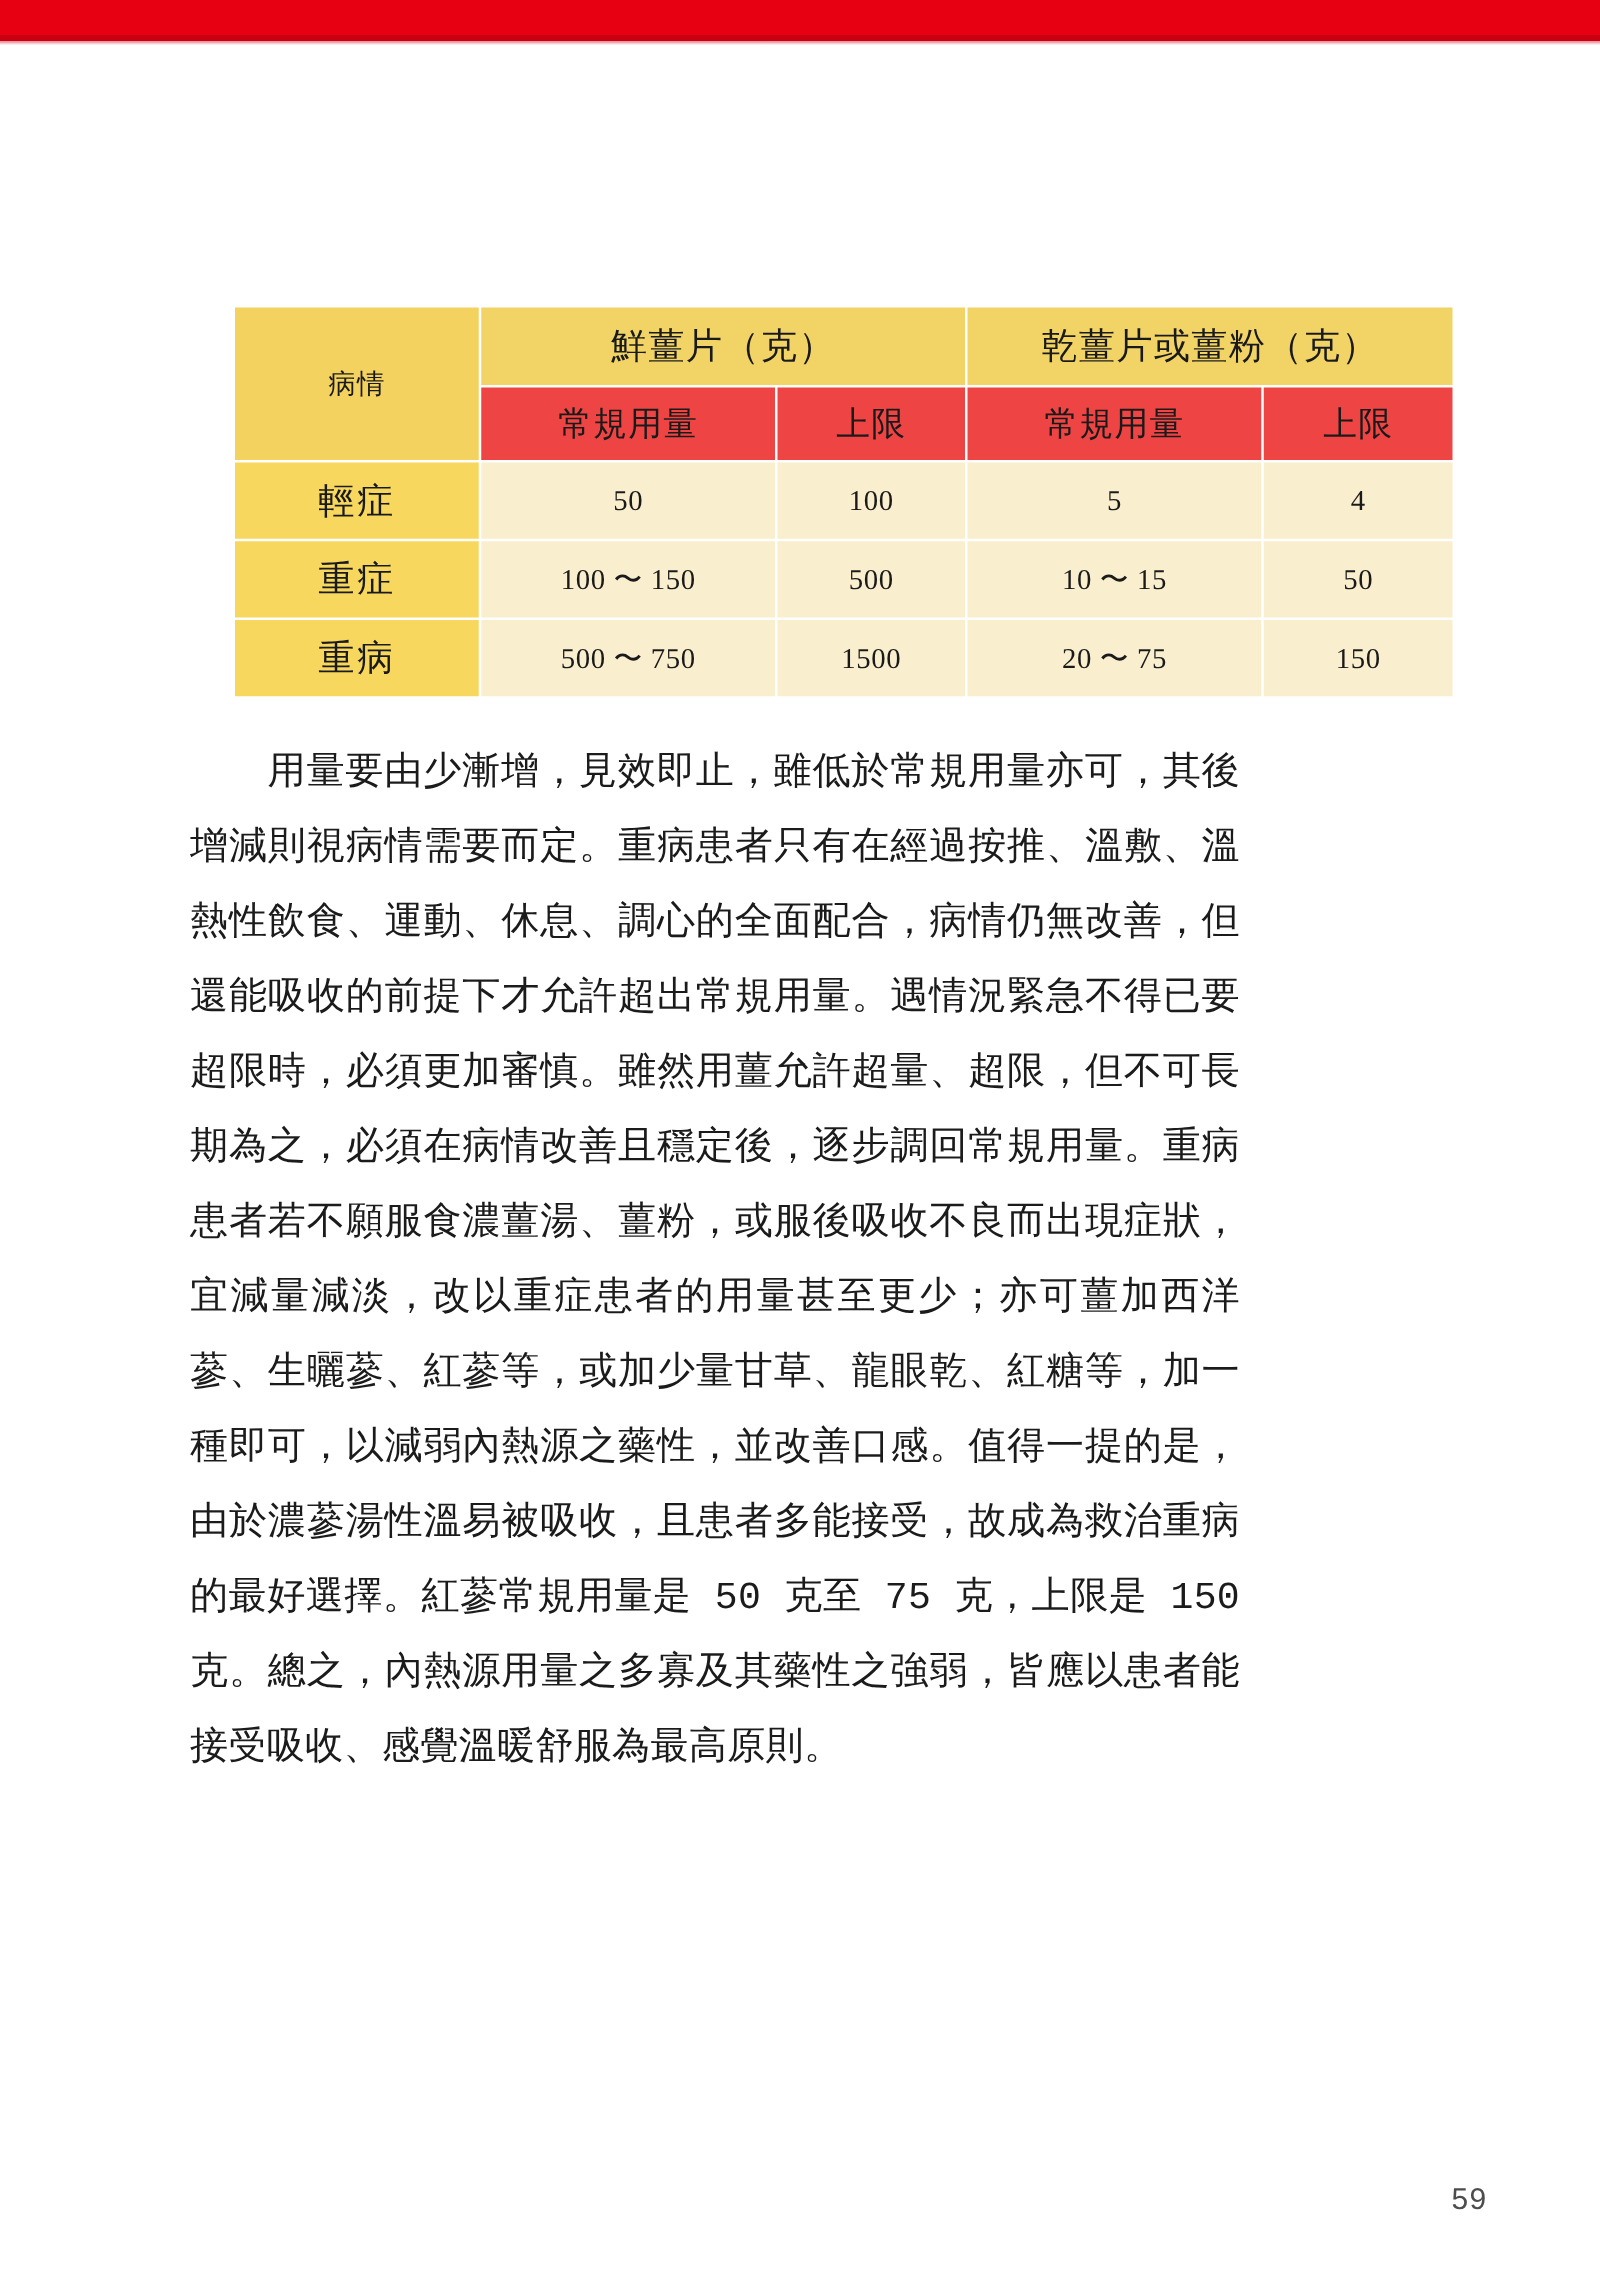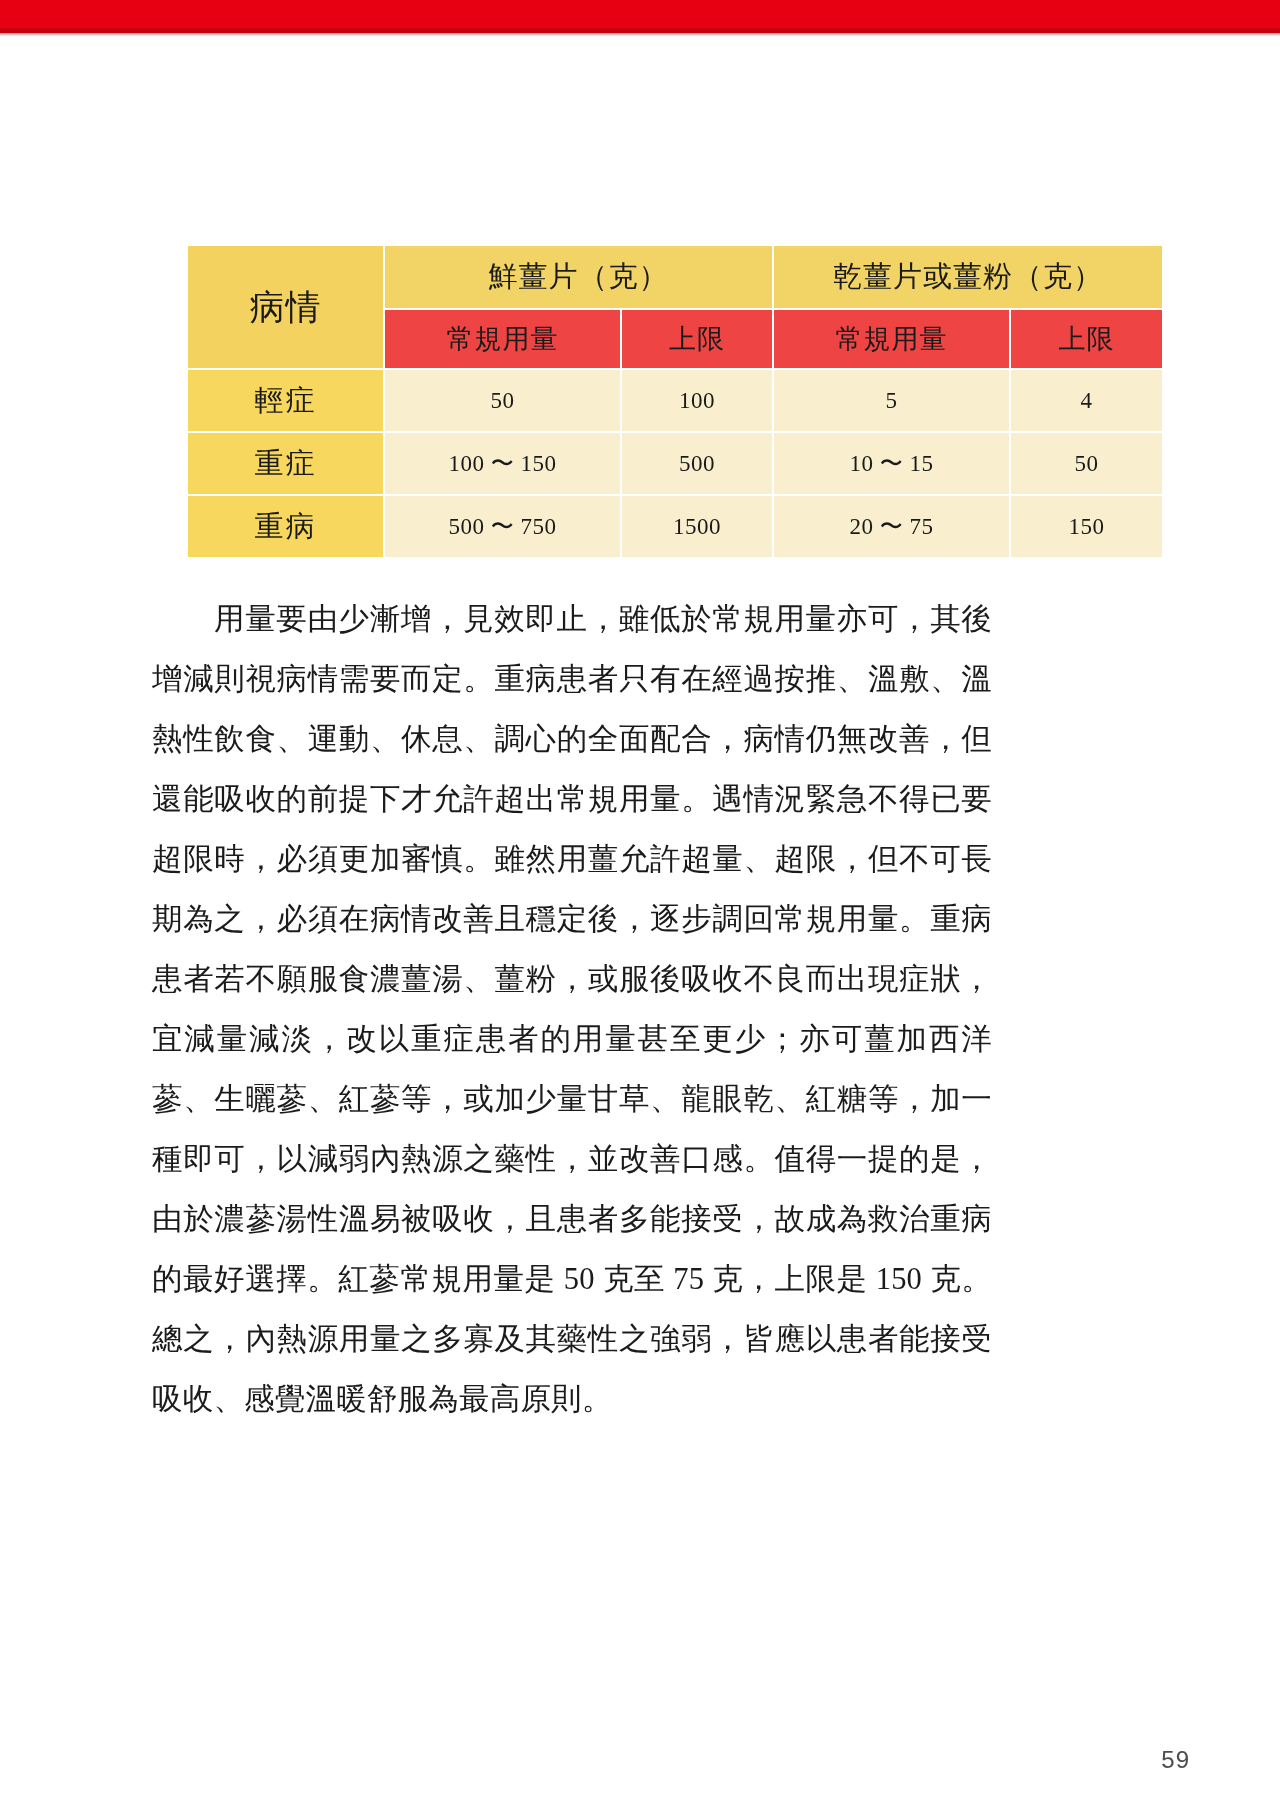--- a/index.html
+++ b/index.html
@@ -76,21 +76,21 @@
   }
   
   col.c-cond  { width: 195px; }
   col.c-fresh-reg { width: 235px; }
   col.c-fresh-max { width: 150px; }
   col.c-dry-reg   { width: 235px; }
   col.c-dry-max   { width: 151px; }
 
   .cell-cond-head {
     background: #f3d25f;
-    font-size: 35px;
+    font-size: 22px;
     letter-spacing: 1px;
     height: 122px;
   }
   .cell-group-head {
     background: #f2d466;
     font-size: 29px;
     letter-spacing: 1px;
     height: 62px;
   }
   .cell-sub-head {
@@ -122,20 +122,21 @@
     font-size: 30.5px;
     line-height: 60px;
     color: #1b1b1b;
     text-align: justify;
     text-justify: inter-ideograph;
     letter-spacing: 0.2px;
   }
   .body-text p {
     margin: 0 0 0 0;
     text-indent: 62px;
+    font-family: Liberation Mono, monospace;
   }
   .body-text p + p {
     margin-top: 24px;
   }
 
   
   .page-number {
     position: absolute;
     right: 90px;
     bottom: 42px;

